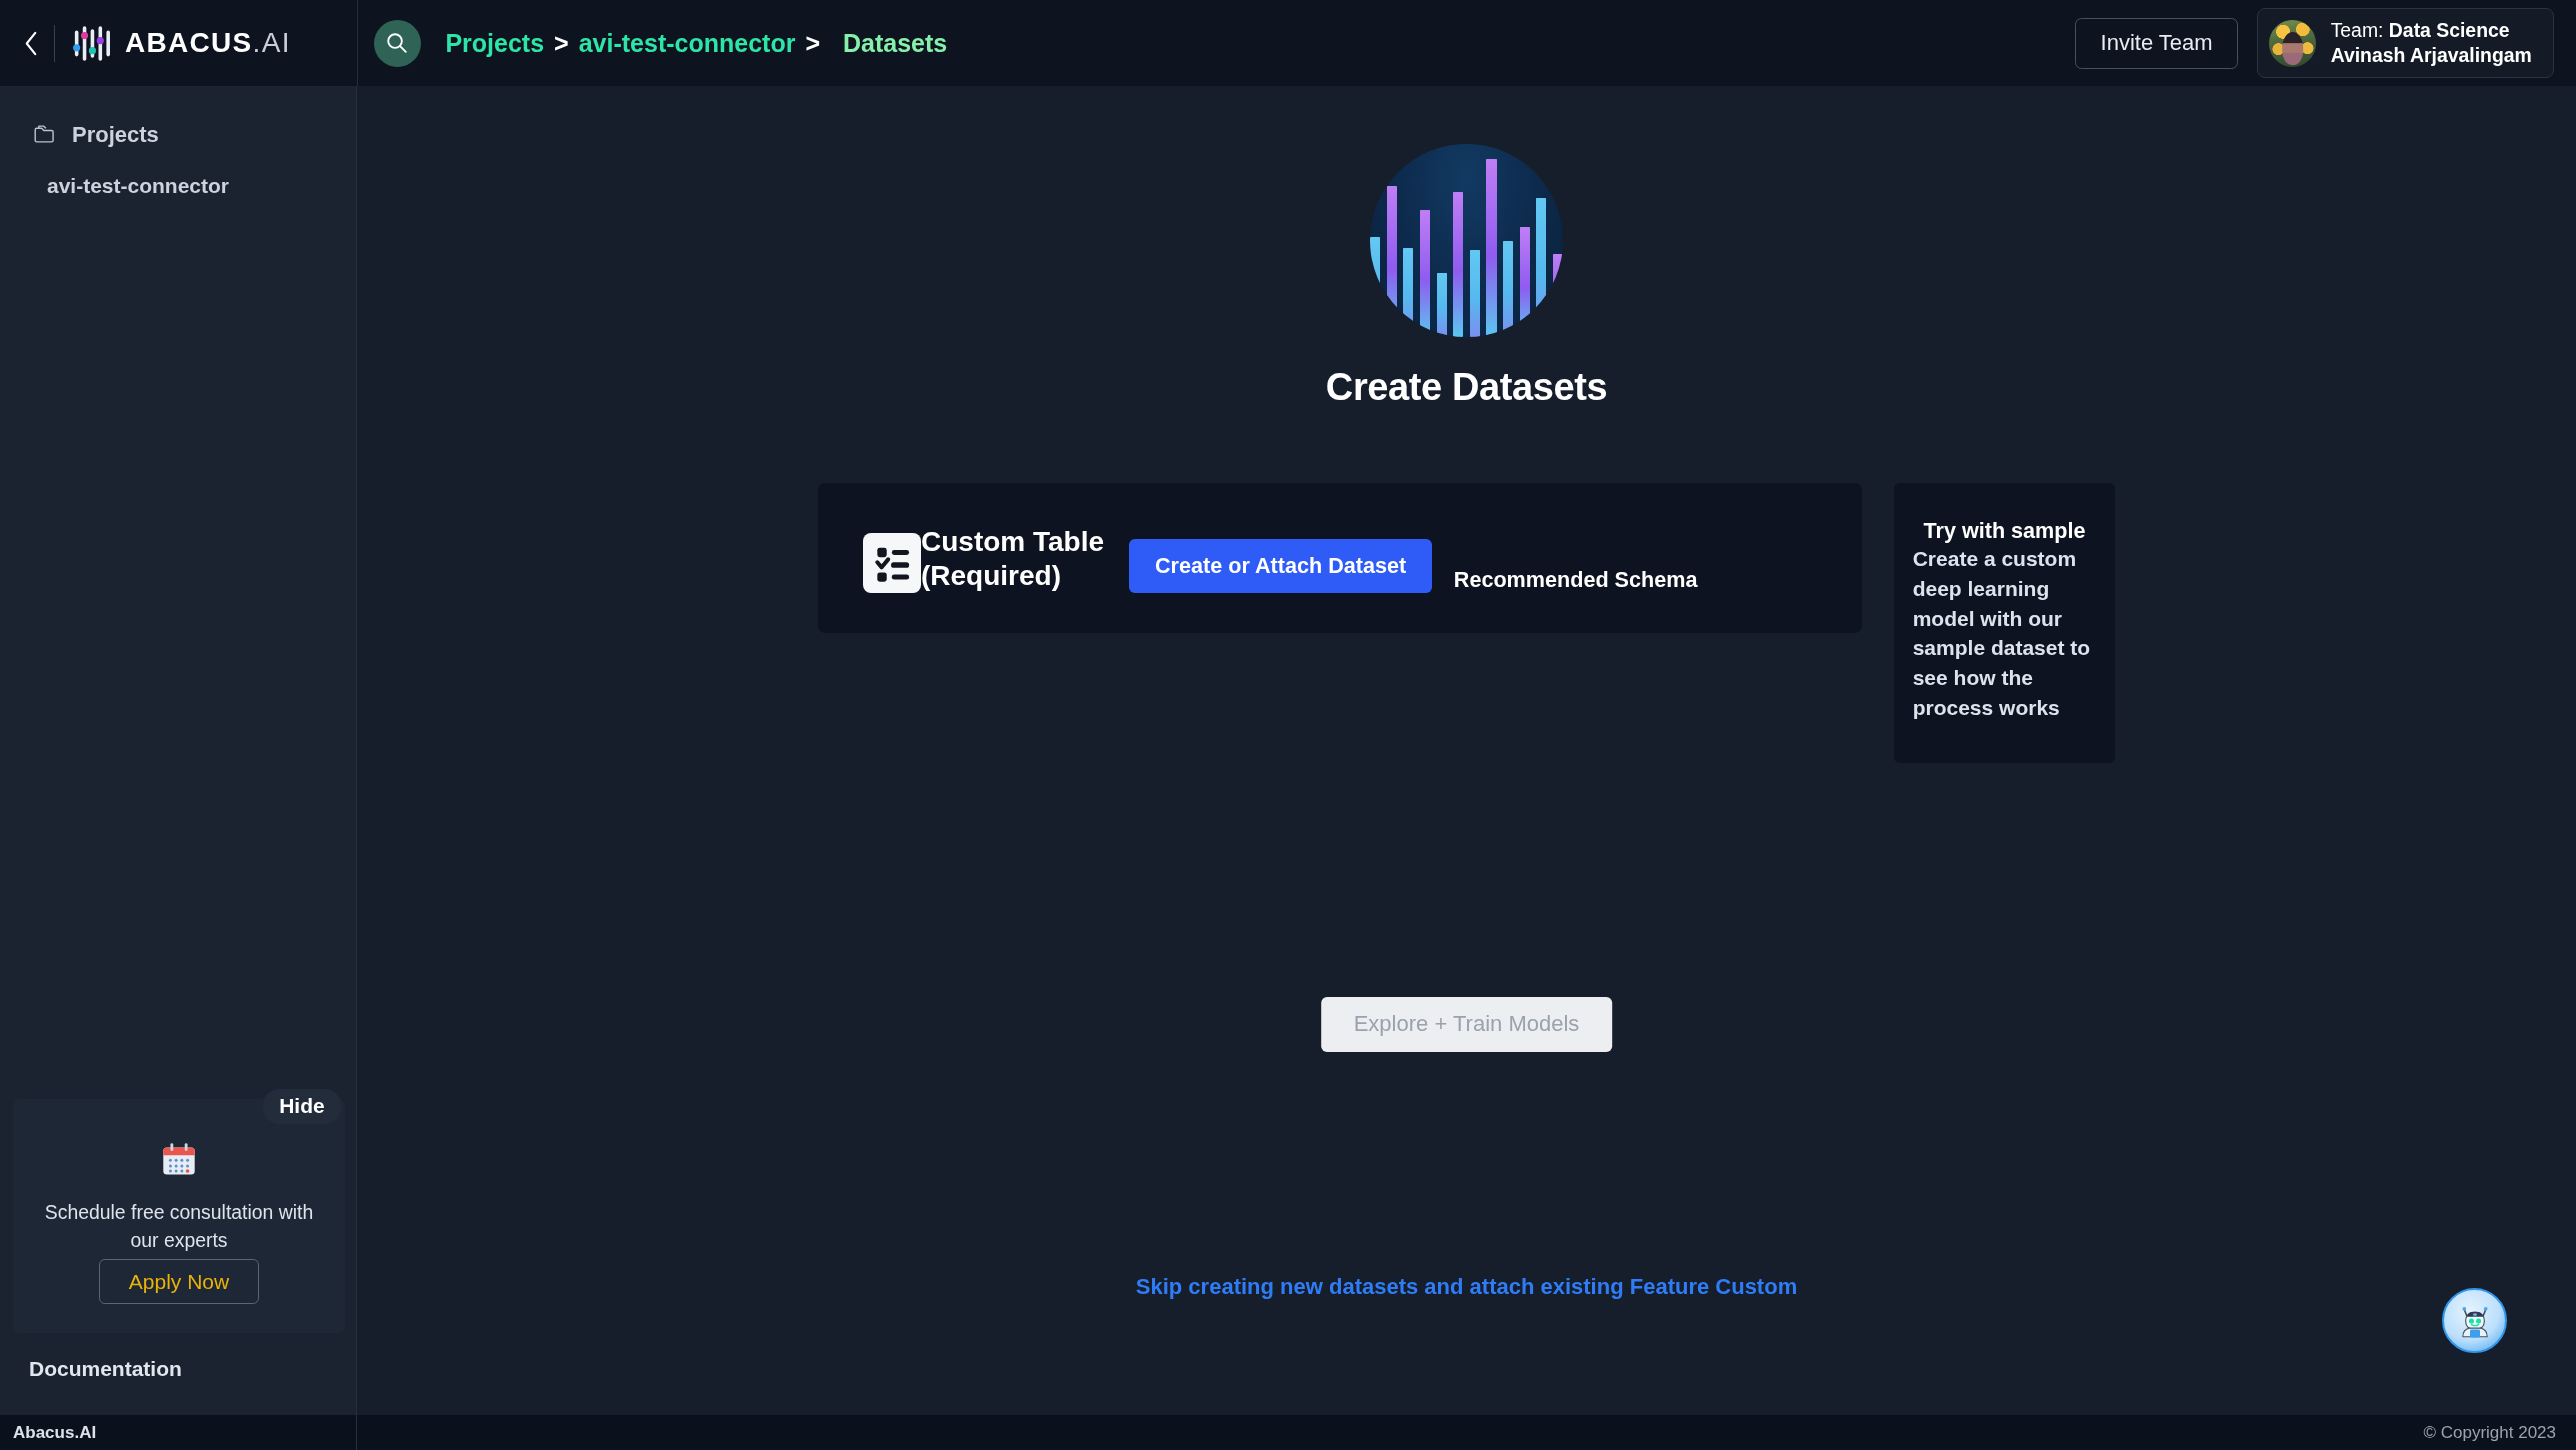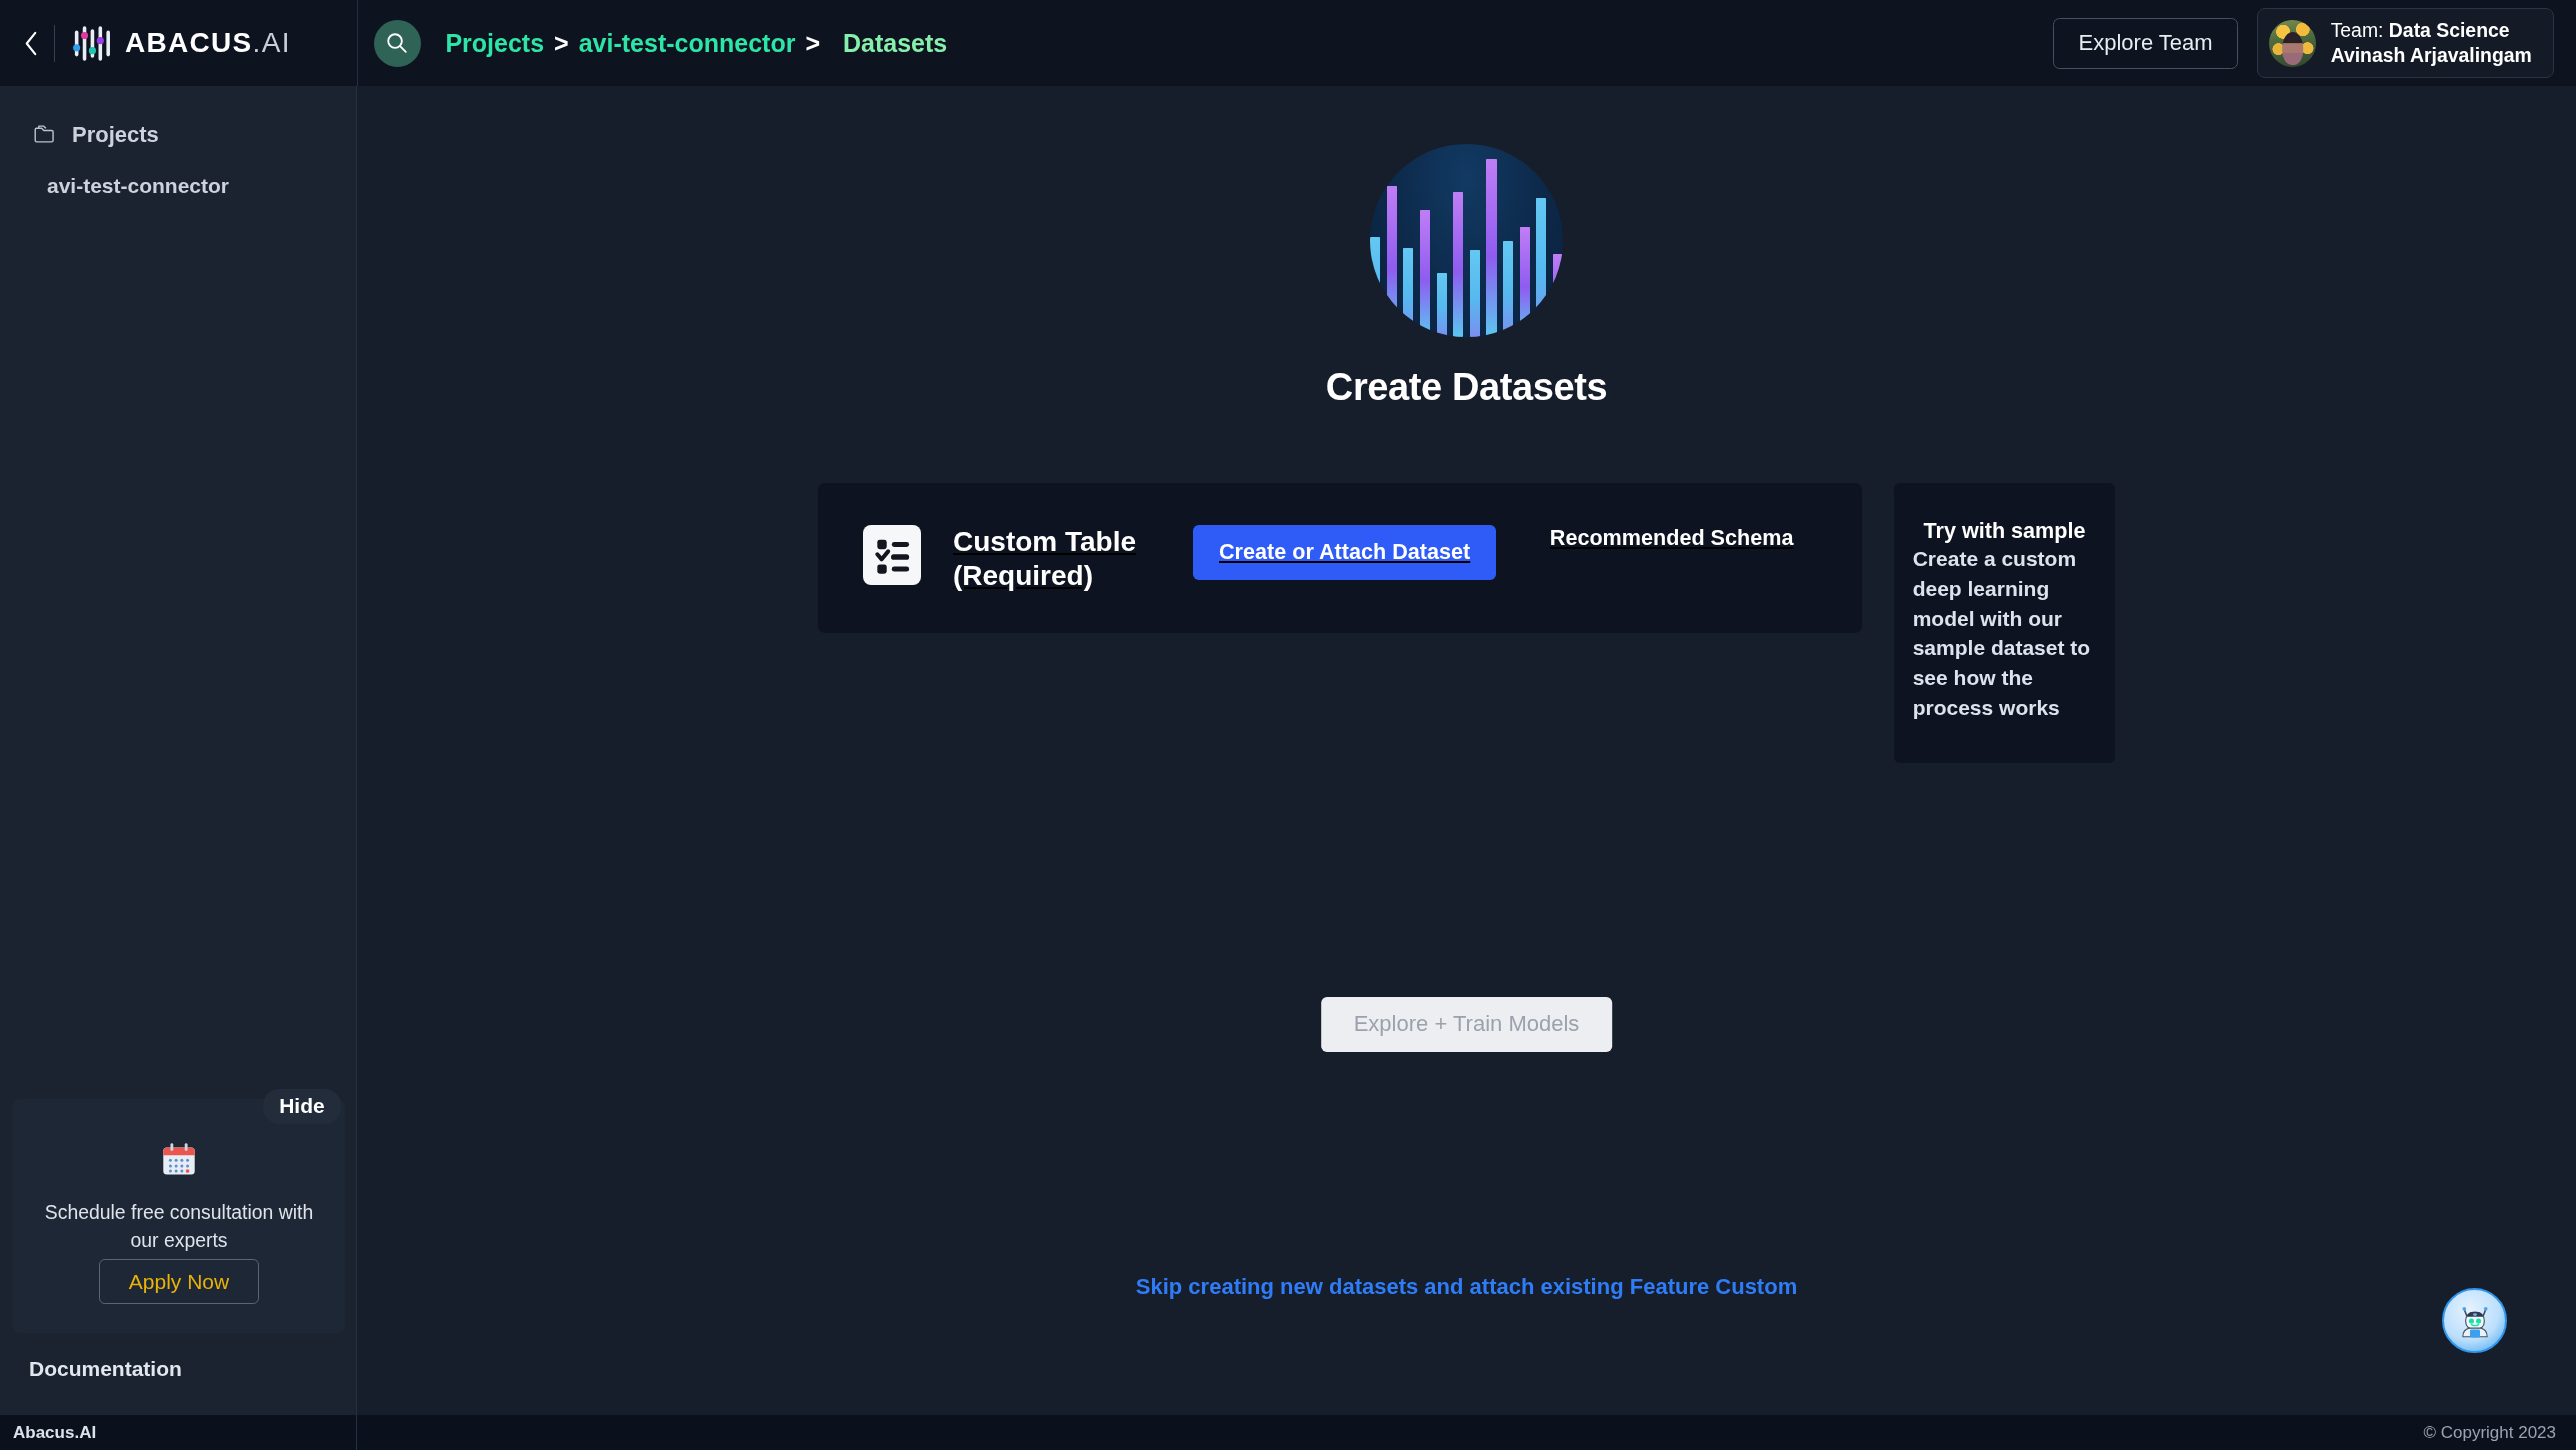--- a/index.html
+++ b/index.html
@@ -191,21 +191,21 @@
     display: flex; align-items: flex-start; gap: 32px;
   }
 
   .dataset-card {
     width: 1044px;
     background: #0d1320;
     border-radius: 7.2px;
     padding: 42px 45px 40px;
   }
   .card-top {
-    display: flex; align-items: flex-start; gap: 32px; text-decoration: underline;
+    display: flex; align-items: flex-end; 
   }
   .checklist-icon {
     width: 58px; height: 60px; border-radius: 8px;
     background: #f6f7f9;
     flex-shrink: 0;
     display: flex; align-items: center; justify-content: center;
   }
   .card-title {
     color: #ffffff; font-size: 28px; font-weight: 700;
     line-height: 1.22; width: 208px; flex-shrink: 0;
@@ -339,21 +339,21 @@
 
     <div class="breadcrumb">
       <span class="bc-link">Projects</span>
       <span class="bc-sep">&gt;</span>
       <span class="bc-link">avi-test-connector</span>
       <span class="bc-sep">&gt;</span>
       <span class="bc-current">Datasets</span>
     </div>
 
     <div class="header-actions">
-      <button class="invite-btn">Explore Team</button>
+      <button class="invite-btn">Invite Team</button>
       <div class="team-box">
         <div class="avatar"></div>
         <div class="team-text">
           <div class="team-line1"><span>Team: </span><b>Data Science</b></div>
           <div class="team-line2">Avinash Arjavalingam</div>
         </div>
       </div>
     </div>
   </div>
 </div>

